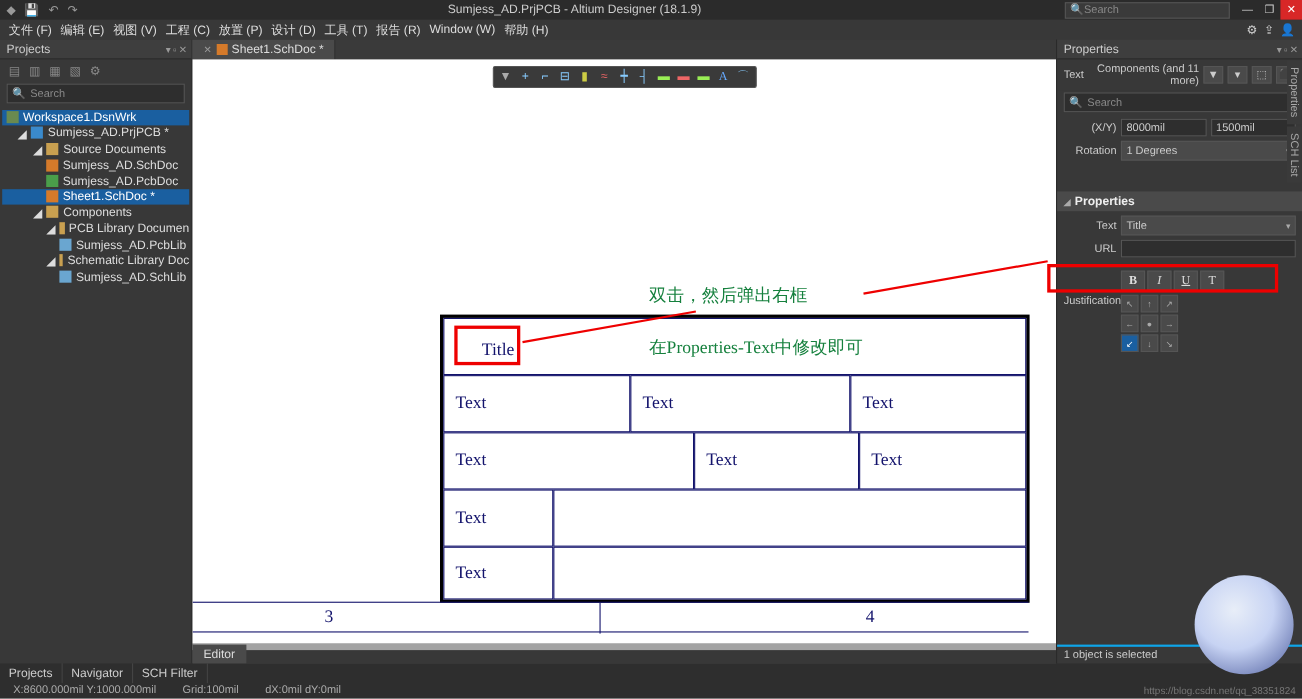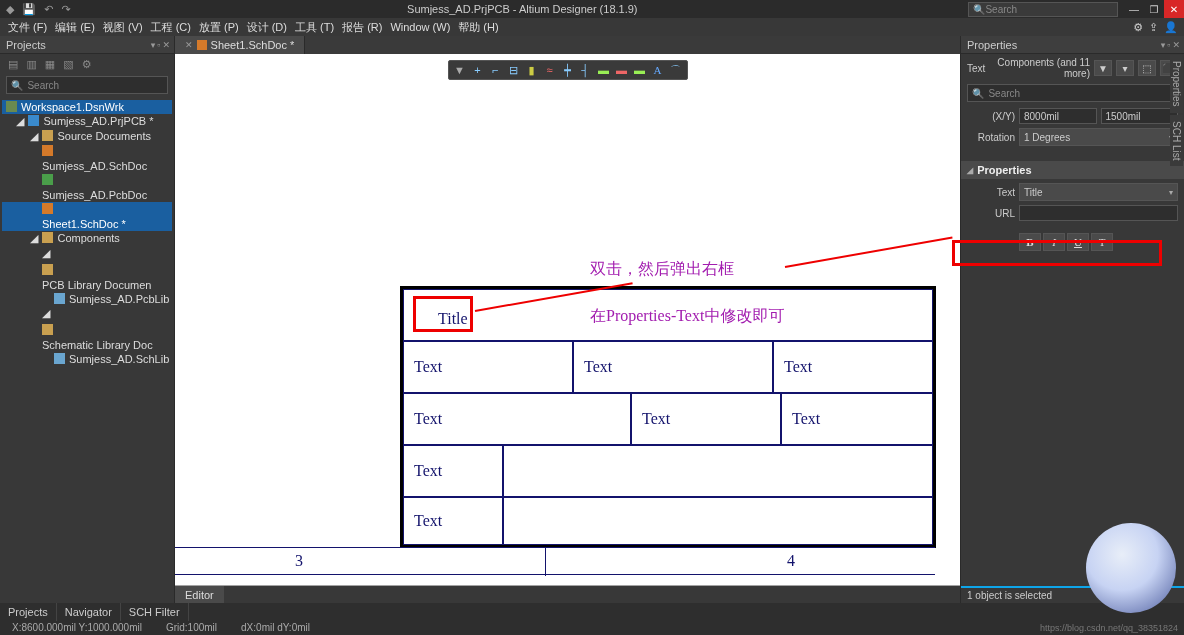--- a/index.html
+++ b/index.html
@@ -21,21 +21,21 @@
 .main-row { display: flex; height: calc(100% - 36px - 18px - 14px); }
 .projects-panel { width: 175px; background: #383838; display: flex; flex-direction: column; border-right: 1px solid #2a2a2a; }
 .proj-toolbar { height: 20px; display: flex; align-items: center; gap: 8px; padding: 0 8px; }
 .proj-toolbar span { font-size: 11px; color: #888; }
 .proj-search { margin: 2px 6px; height: 18px; background: #2e2e2e; border: 1px solid #555; display: flex; align-items: center; padding: 0 4px; color: #888; font-size: 10px; gap: 4px; }
 .tree { padding: 4px 2px; font-size: 11px; color: #ddd; }
 .tree .node { padding: 1px 0 1px 4px; display: flex; align-items: flex-start; gap: 4px; white-space: nowrap; }
 .tree .node.selected { background: #1a5fa0; color: #fff; }
 .tree .indent1 { padding-left: 14px; }
 .tree .indent2 { padding-left: 28px; }
-.tree .indent3 { padding-left: 40px; flex-direction: column; }
+.tree .indent3 { padding-left: 40px; }
 .tree .indent4 { padding-left: 52px; }
 .tree .ficon { width: 11px; height: 11px; display: inline-block; }
 .ic-folder { background: #c9a050; }
 .ic-sch { background: #d57a2a; }
 .ic-pcb { background: #4a9e4a; }
 .ic-lib { background: #6aa6d0; }
 .ic-proj { background: #3a8acc; }
 .ic-ws { background: #6a8a50; }
 .center { flex: 1; display: flex; flex-direction: column; background: #4a4a4a; }
 .doc-tabs { height: 18px; background: #3a3a3a; display: flex; align-items: flex-end; }
@@ -46,32 +46,32 @@
 
 .canvas-wrap::before { content:""; position:absolute; inset:0;
   background-image: radial-gradient(#999 0.5px, transparent 0.5px);
   background-size: 18px 18px; opacity: .35; }
 .float-toolbar { position: absolute; top: 6px; left: 50%; transform: translateX(-50%); height: 20px; background: #3a3a3a; border: 1px solid #555; border-radius: 2px; display: flex; align-items: center; padding: 0 4px; gap: 4px; z-index:5; }
 .float-toolbar span { width: 14px; height: 14px; display: inline-block; font-size: 11px; text-align: center; line-height: 14px; }
 .title-block { position: absolute; left: 225px; top: 232px; }
 .tb-outer { position: absolute; border: 3px solid #000; }
 .tb-cell { position: absolute; border: 1px solid #13136c; font-family: "Times New Roman", serif; font-size: 16px; color: #13136c; padding: 6px 10px; display:flex; align-items:center; }
 .red-box { border: 3px solid #e00; }
-.anno { position: absolute; font-family: SimSun, serif; font-size: 16px; color: #a21caf; z-index: 6; }
+.anno { position: absolute; font-family: SimSun, serif; font-size: 16px; color: #15803d; z-index: 6; }
 .red-line { position: absolute; height: 0; border-top: 2px solid #e00; transform-origin: left center; z-index: 5; }
-.editor-tab { height: 18px; background: #383838; display: flex; align-items: flex-end; border-top:1px solid #a3a3a3; }
+.editor-tab { height: 18px; background: #383838; display: flex; align-items: flex-end; border-top:6px solid #a3a3a3; }
 .editor-tab .etab { background: #4a4a4a; padding: 0 10px; height: 17px; display: flex; align-items: center; font-size: 11px; color: #ddd; }
 .props-panel { width: 224px; background: #383838; display: flex; flex-direction: column; border-left: 1px solid #2a2a2a; position: relative; z-index: 3; }
 .props-filter { background: #383838; padding: 3px 6px; display: flex; align-items: center; gap: 4px; }
 .props-filter .label { font-size: 10px; color: #ccc; }
 .props-filter .chip { background: #4a4a4a; border: 1px solid #555; width: 18px; height: 16px; display: flex; align-items: center; justify-content: center; font-size: 10px; }
 .props-search { margin: 2px 6px; height: 18px; background: #2e2e2e; border: 1px solid #555; display: flex; align-items: center; padding: 0 4px; color: #888; font-size: 10px; gap: 4px; }
 .section-h { height: 18px; background: #4a4a4a; color: #eee; font-size: 11px; display: flex; align-items: center; padding: 0 6px; font-weight: bold; }
 .section-h::before { content: "◢"; font-size: 8px; margin-right: 4px; color: #aaa; }
-.section-body { padding: 4px 6px 11px 6px; }
+.section-body { padding: 4px 6px 24px 6px; }
 .prop-row { display: flex; align-items: center; margin-bottom: 4px; gap: 4px; }
 .prop-row .plabel { width: 48px; text-align: right; font-size: 10px; color: #ccc; }
 .prop-input { flex: 1; height: 16px; background: #2e2e2e; border: 1px solid #555; color: #ccc; font-size: 10px; padding: 0 4px; display: flex; align-items: center; }
 .prop-select { flex: 1; height: 18px; background: #4a4a4a; border: 1px solid #555; color: #ccc; font-size: 10px; padding: 0 4px; display: flex; align-items: center; justify-content: space-between; }
 .prop-select::after { content: "▾"; color: #aaa; font-size: 8px; }
 .btn-grid { display: flex; gap: 2px; }
 .btn-grid .sq { width: 22px; height: 18px; background: #4a4a4a; border: 1px solid #555; display: flex; align-items: center; justify-content: center; font-size: 11px; font-family: "Times New Roman", serif; color: #ddd; }
 .color-sq { width: 18px; height: 18px; background: #1a2aa0; border: 1px solid #555; }
 .just-grid { display: inline-grid; grid-template-columns: repeat(3, 16px); grid-template-rows: repeat(3, 16px); gap: 2px; }
 .just-grid .jc { background: #4a4a4a; border: 1px solid #555; display: flex; align-items: center; justify-content: center; font-size: 8px; color: #aaa; }
@@ -296,20 +296,34 @@
       <div style="height:8px"></div>
       <div class="prop-row">
         <span class="plabel"></span>
         <div class="btn-grid">
           <div class="sq" style="font-weight:bold">B</div>
           <div class="sq" style="font-style:italic">I</div>
           <div class="sq" style="text-decoration:underline">U</div>
           <div class="sq">T</div>
         </div>
       </div>
+      <div class="prop-row" style="align-items:flex-start">
+        <span class="plabel">Justification</span>
+        <div class="just-grid">
+          <div class="jc">↖</div>
+          <div class="jc">↑</div>
+          <div class="jc">↗</div>
+          <div class="jc">←</div>
+          <div class="jc">●</div>
+          <div class="jc">→</div>
+          <div class="jc sel">↙</div>
+          <div class="jc">↓</div>
+          <div class="jc">↘</div>
+        </div>
+      </div>
     </div>
     <div style="flex:1"></div>
     <div style="border-top:2px solid #0ea5e9;padding:2px 6px;font-size:10px;color:#ccc">1 object is selected</div>
   </div>
 </div>
 
 <div class="red-highlight" style="left:952px;top:240px;width:210px;height:26px;"></div>
 
 <div class="side-tabs">
   <div class="side-tab">Properties</div>

